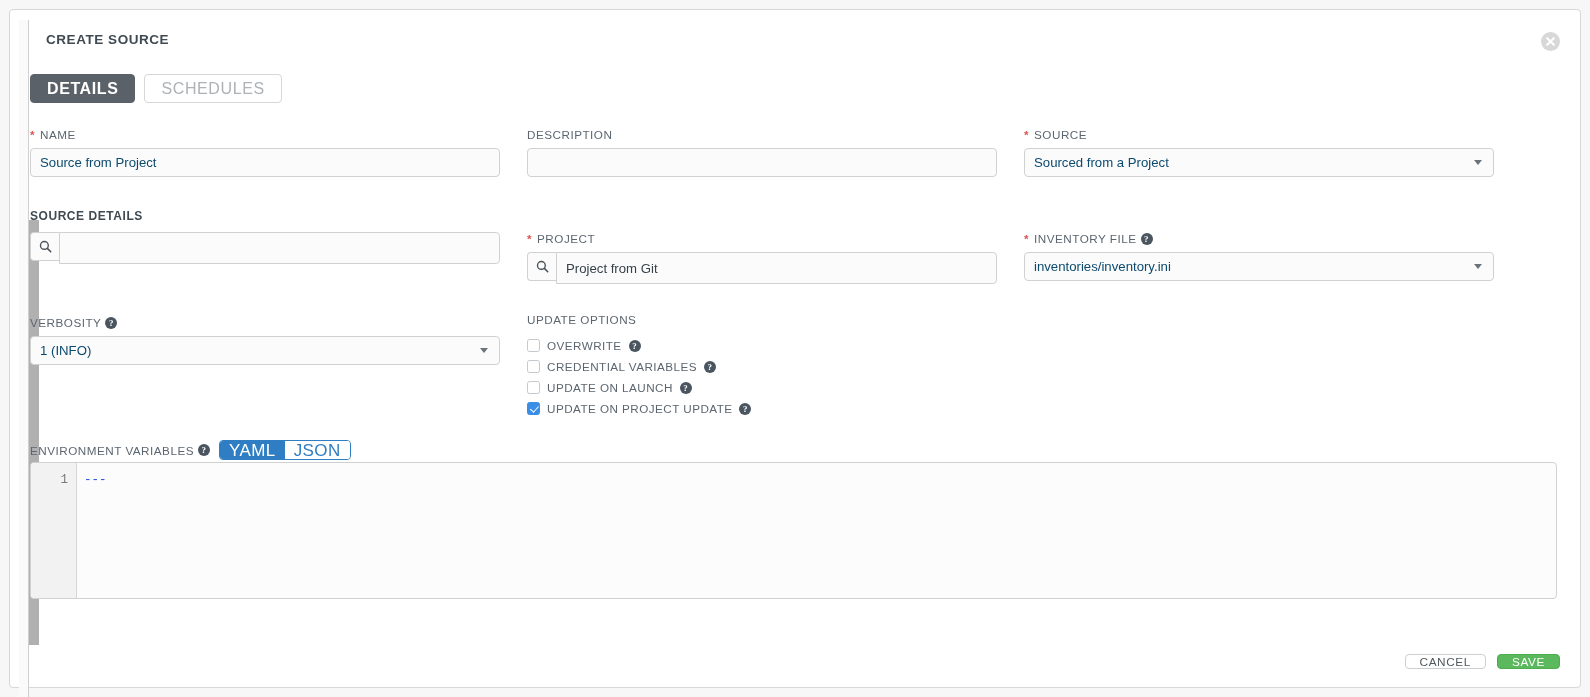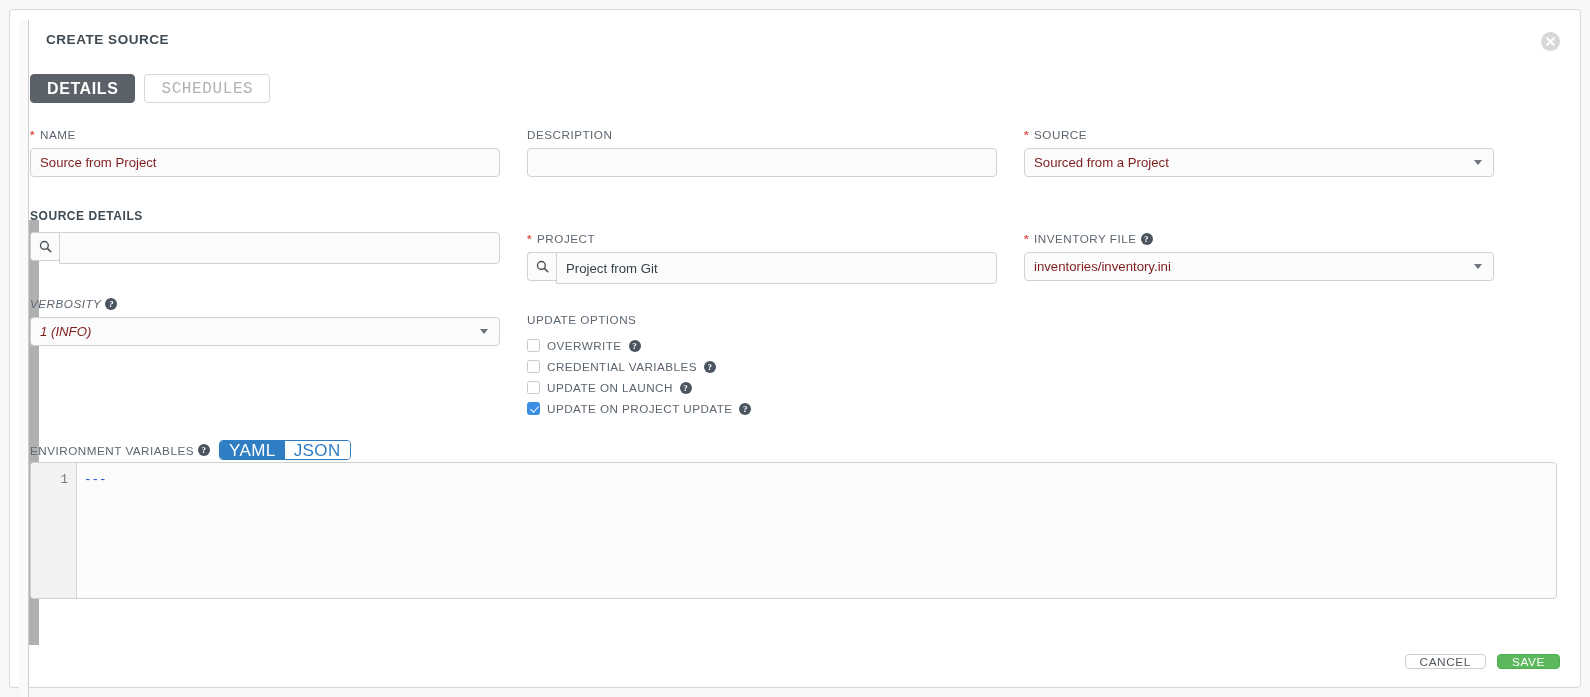--- a/index.html
+++ b/index.html
@@ -60,21 +60,21 @@
   .tab {
     height: 29px;
     padding: 0 16px;
     display: flex; align-items: center; justify-content: center;
     font-size: 16px; letter-spacing: .6px;
     border-radius: 4px;
     cursor: pointer;
     white-space: nowrap;
   }
   .tab.active { background: #5a6169; color: #ffffff; border: 1px solid #5a6169; font-weight: 600; }
-  .tab.inactive { background: #ffffff; color: #adb2b6; border: 1px solid #d7d7d7; font-family: Liberation Mono, monospace; }
+  .tab.inactive { background: #ffffff; color: #adb2b6; border: 1px solid #d7d7d7; }
 
   
   .col1 { left: 20px;   width: 470px; }
   .col2 { left: 517px;  width: 470px; }
   .col3 { left: 1014px; width: 470px; }
 
   .field { position: absolute; }
 
   .lbl {
     font-size: 11.7px;
@@ -92,21 +92,21 @@
     color: #3f4a52;
   }
 
   .ctrl {
     width: 100%;
     height: 29px;
     border: 1px solid #d1d1d1;
     border-radius: 4px;
     background: #fbfbfb;
     font-size: 13.2px;
-    color: #7f1d1d;
+    color: #0c4a6e;
     padding: 0 9px;
     font-family: "Liberation Sans", sans-serif;
     display: flex; align-items: center;
   }
   .ctrl.select { justify-content: space-between; cursor: pointer; background:#fbfbfb; }
   .caret {
     width: 0; height: 0;
     border-left: 4.5px solid transparent;
     border-right: 4.5px solid transparent;
     border-top: 5px solid #6b7279;
@@ -336,21 +336,21 @@
       <span class="req">*</span>
       <span>INVENTORY FILE</span>
       <span class="help">?</span>
     </div>
     <div class="ctrl select">
       <span>inventories/inventory.ini</span>
       <span class="caret"></span>
     </div>
   </div>
 
-  <div class="field col1" style="top:287px;font-style:italic;">
+  <div class="field col1" style="top:306px;">
     <div class="lbl">
       <span>VERBOSITY</span>
       <span class="help">?</span>
     </div>
     <div class="ctrl select">
       <span>1 (INFO)</span>
       <span class="caret"></span>
     </div>
   </div>
 

